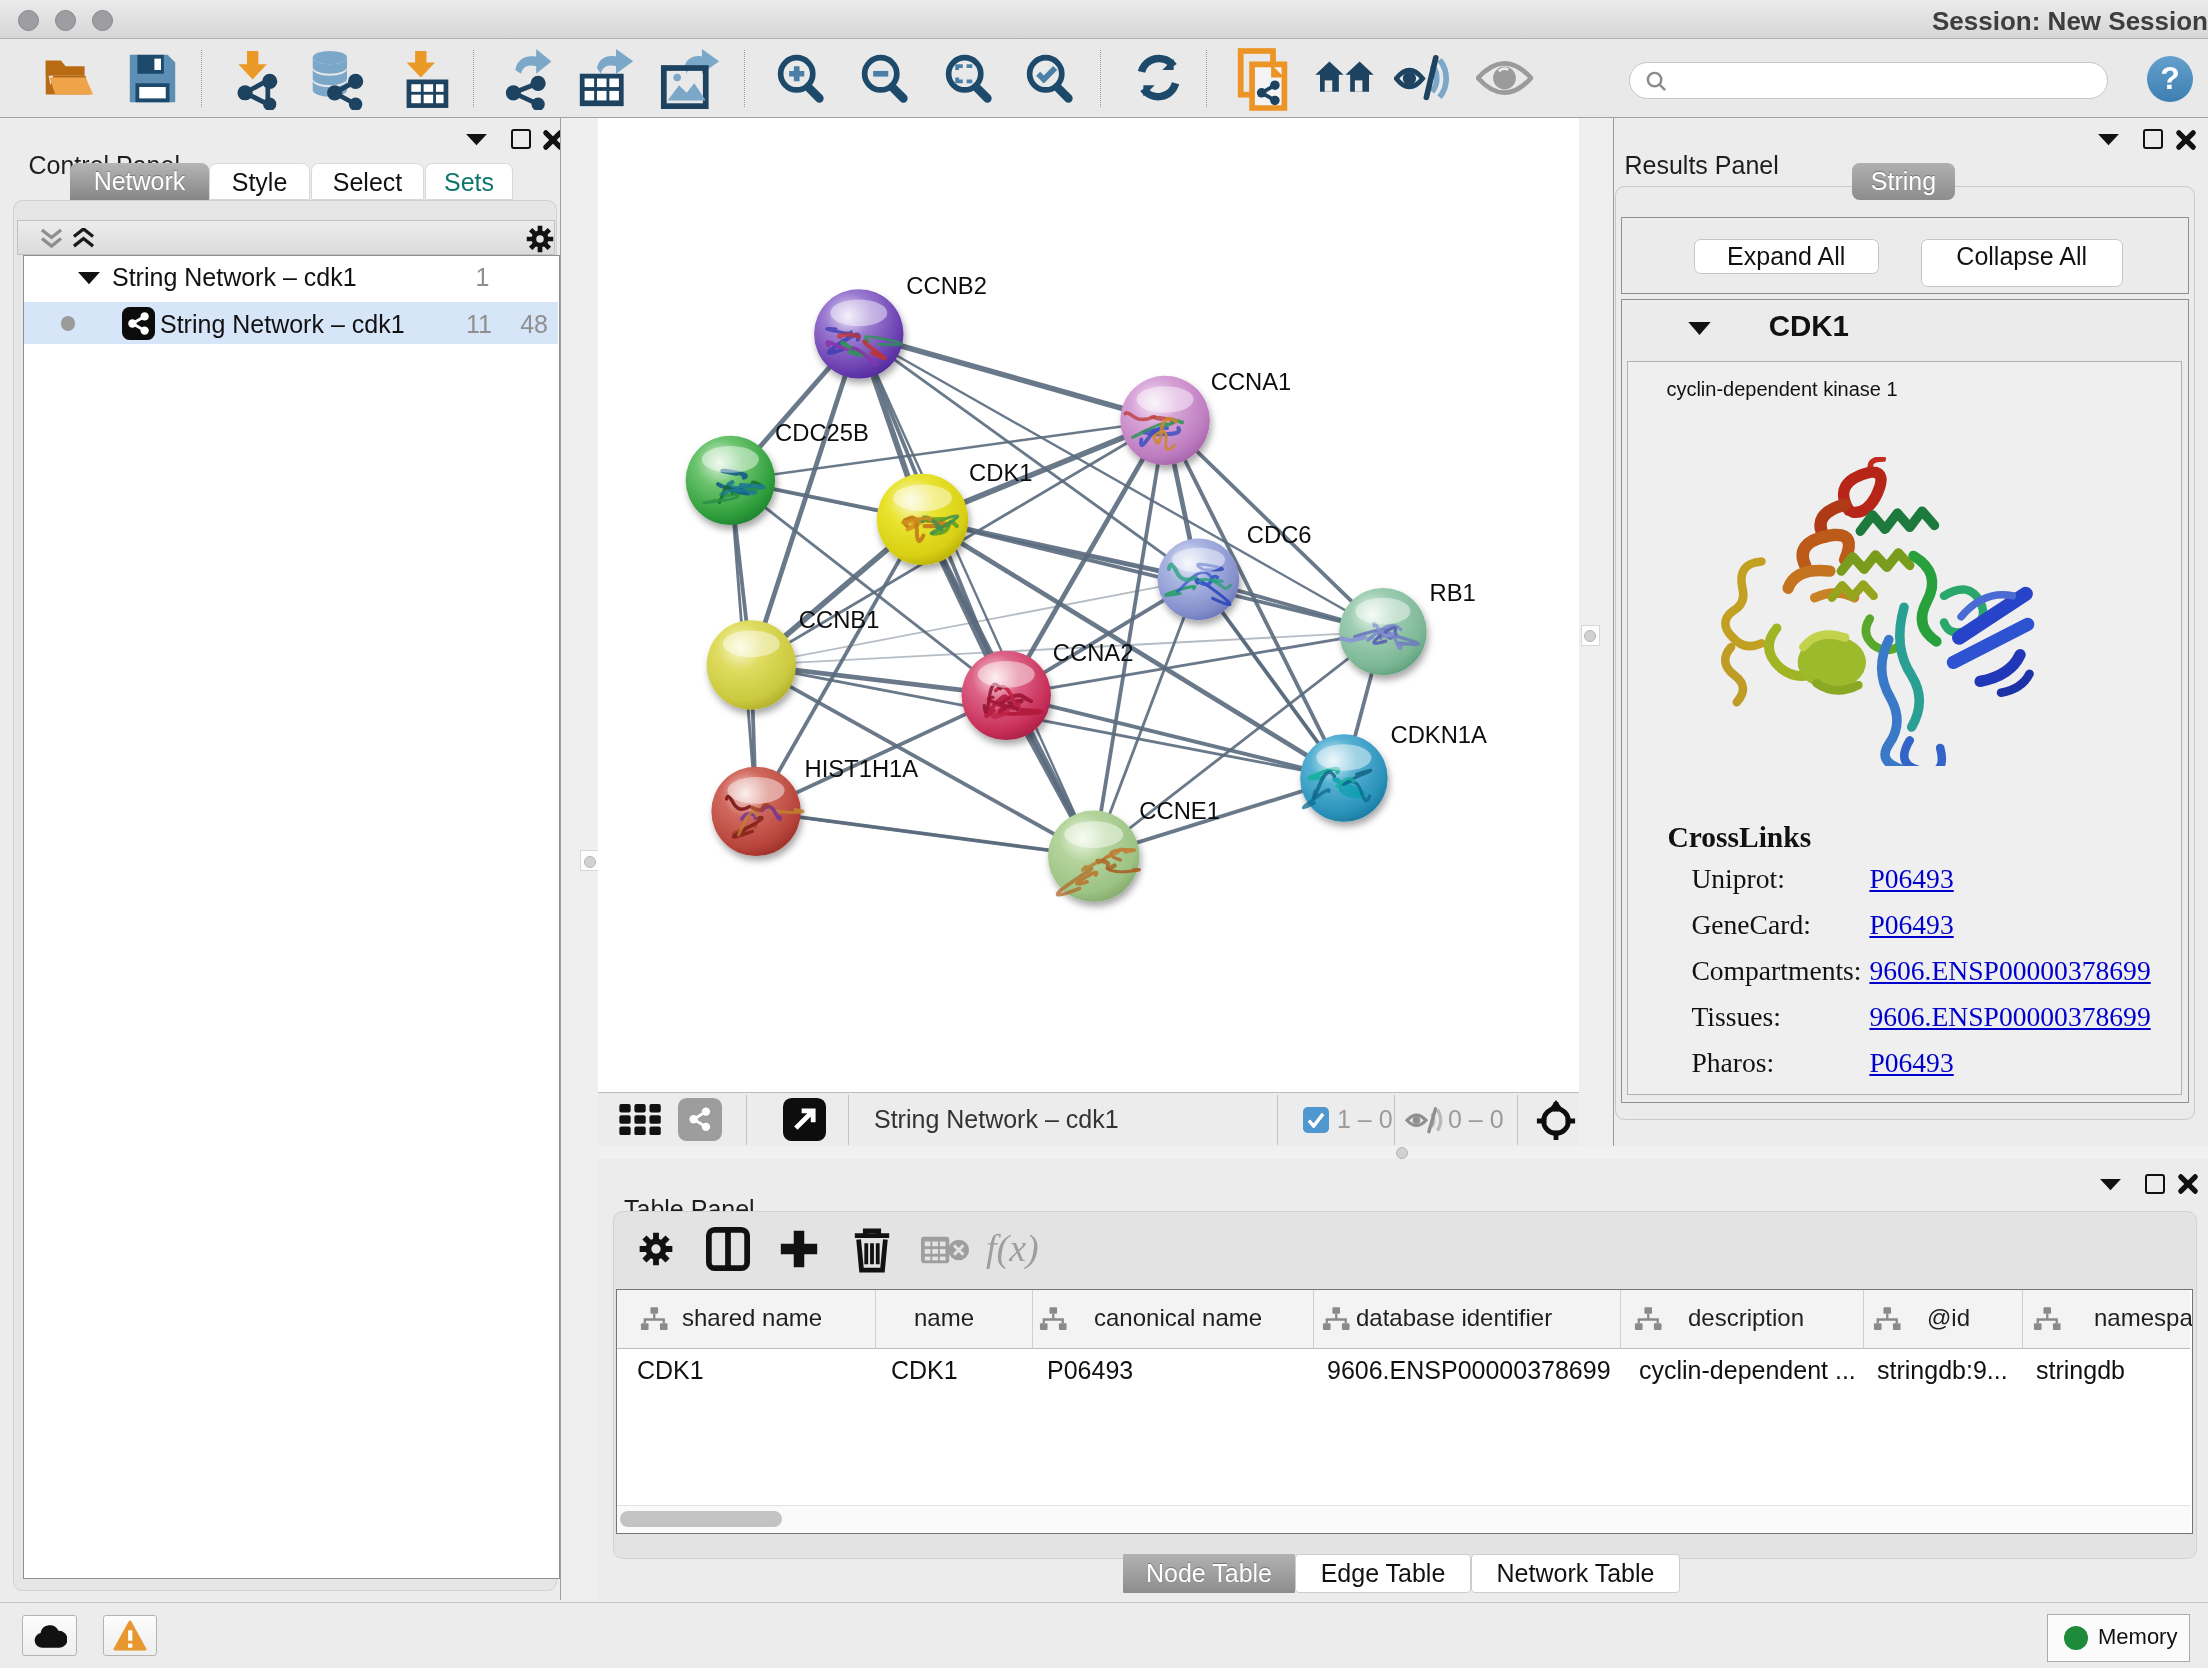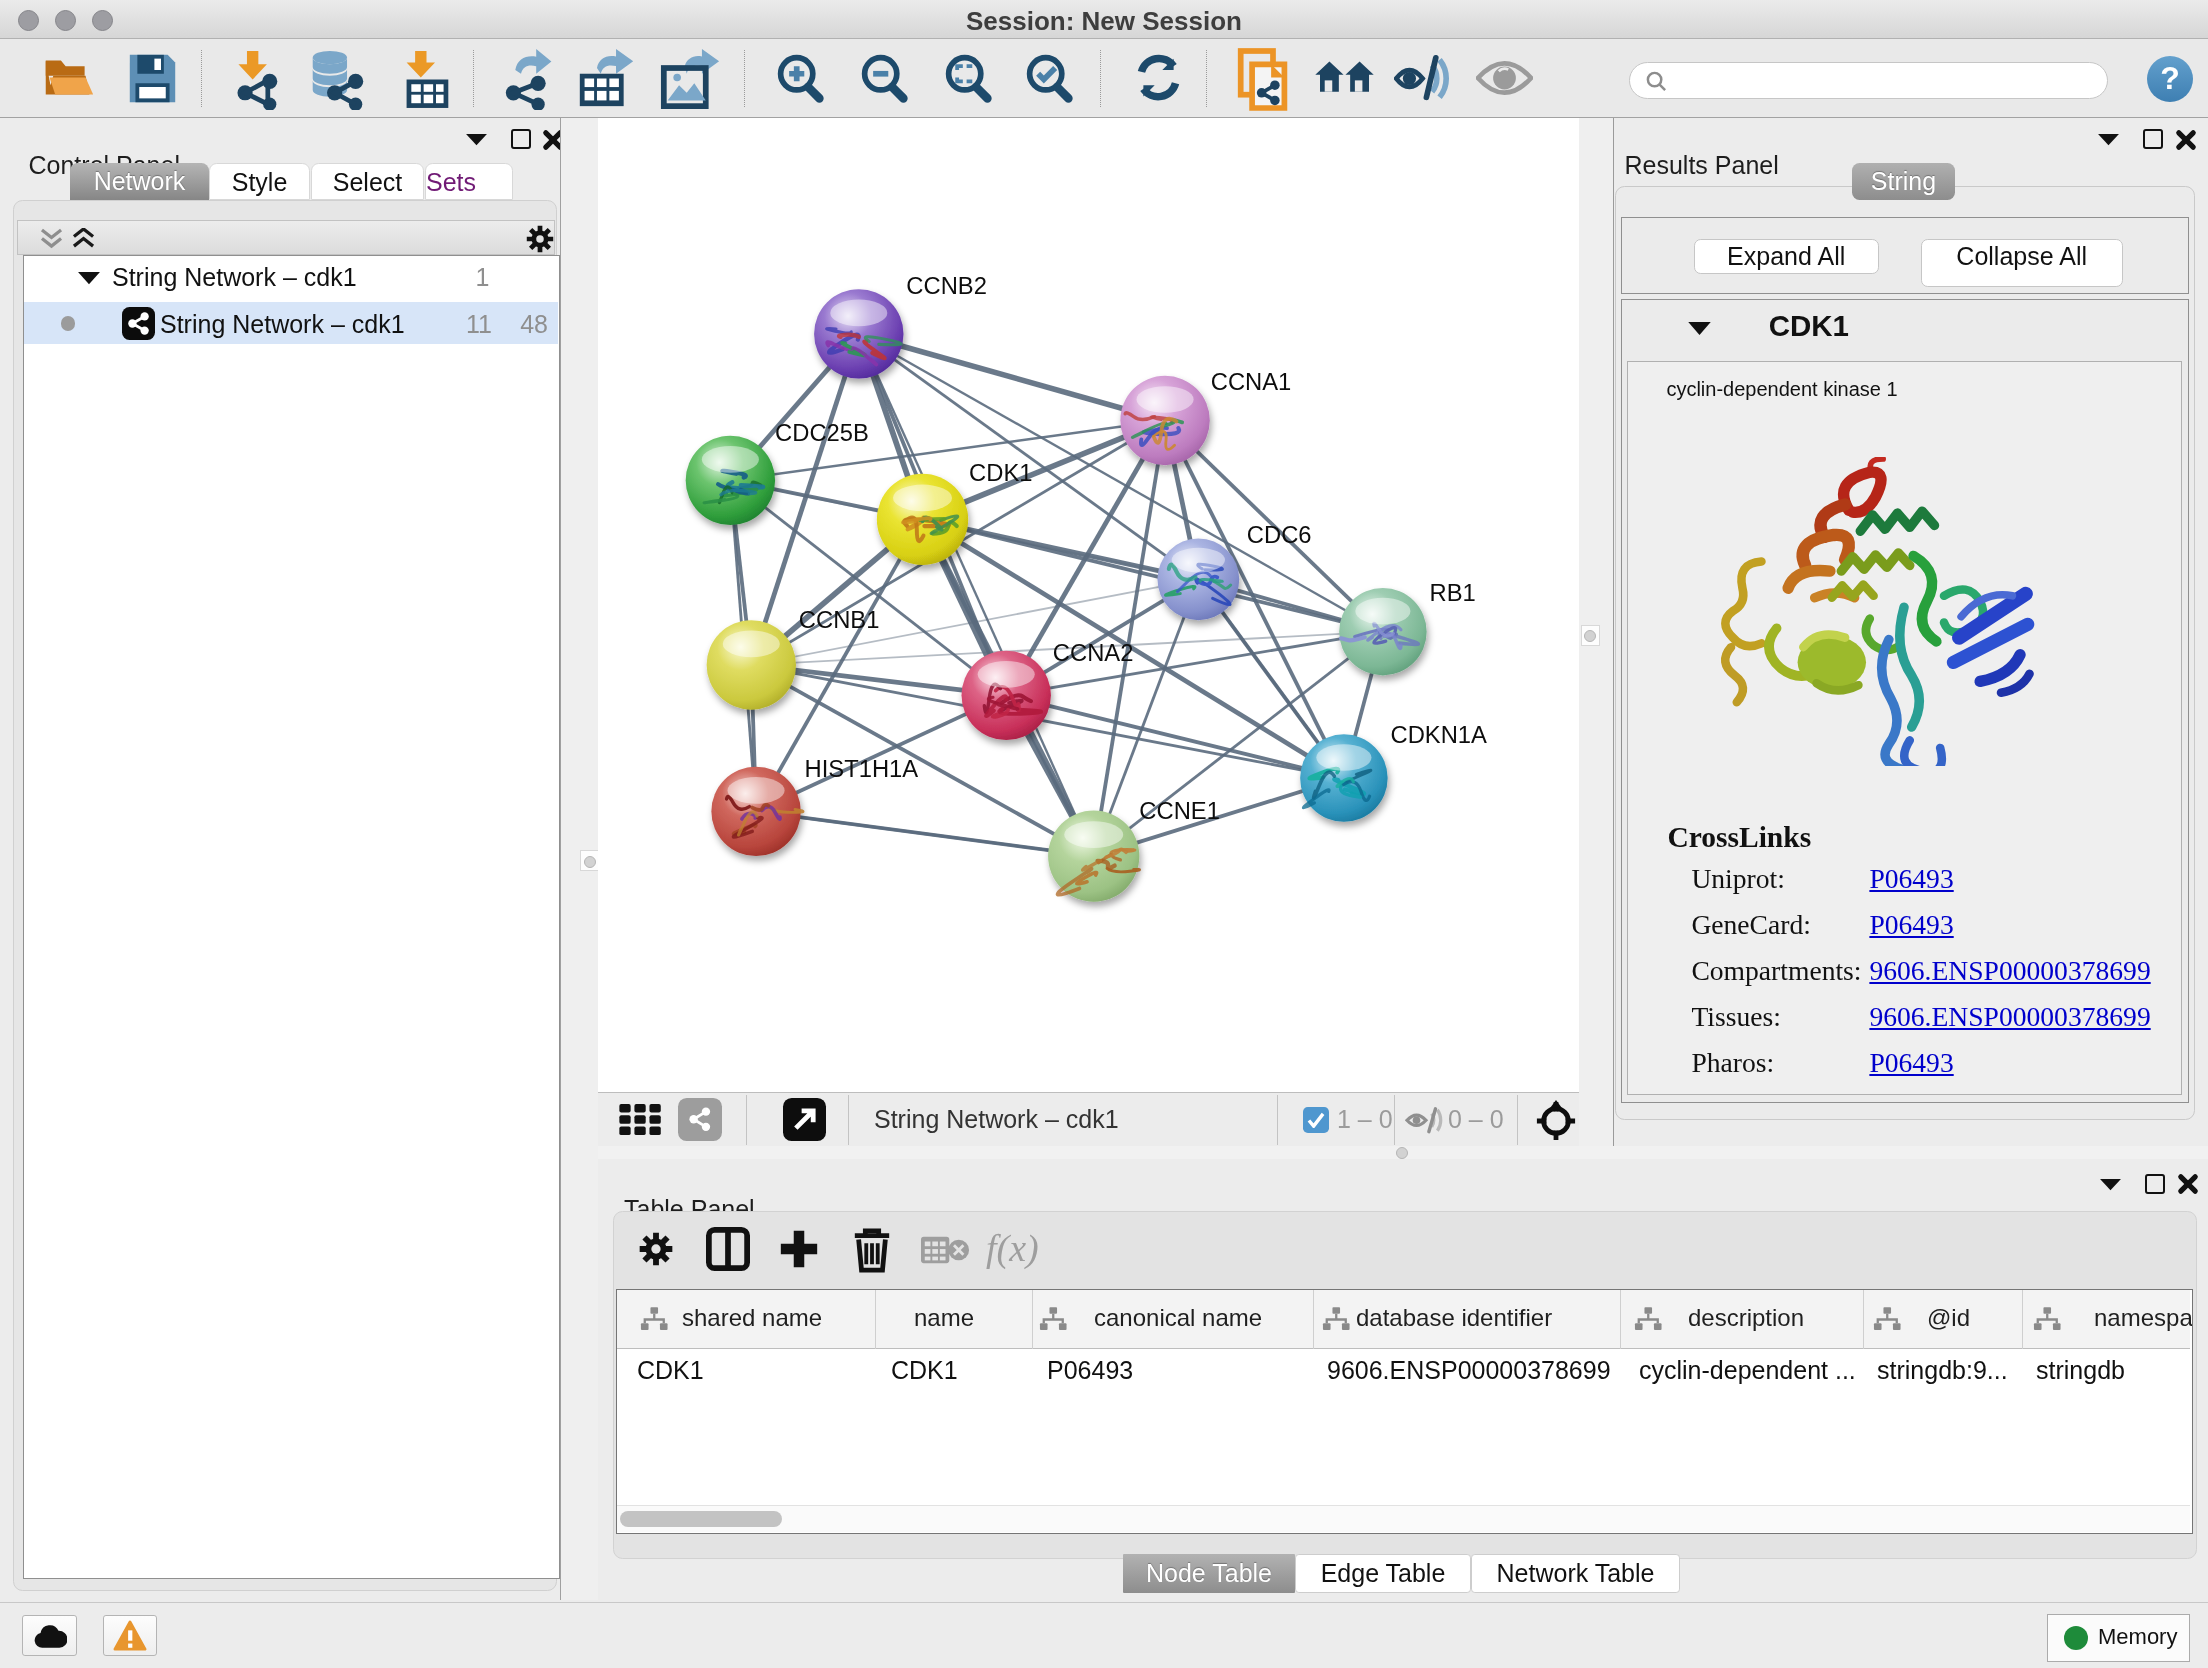--- a/index.html
+++ b/index.html
@@ -12,21 +12,21 @@
   .serif { font-family:"Times New Roman","Liberation Serif",serif; }
 </style>
 </head>
 <body>
 <div id="page-data" class="abs" style="left:0;top:0;width:2208px;height:1668px;">
 
   <div class="abs" style="left:0;top:0;width:2208px;height:39px;background:linear-gradient(#ebebeb,#d6d6d6);border-bottom:1px solid #b1b1b1;">
     <div class="abs" style="left:18px;top:9.5px;width:21px;height:21px;border-radius:50%;background:#9d9da2;border:1px solid #85858a;"></div>
     <div class="abs" style="left:55px;top:9.5px;width:21px;height:21px;border-radius:50%;background:#9d9da2;border:1px solid #85858a;"></div>
     <div class="abs" style="left:92px;top:9.5px;width:21px;height:21px;border-radius:50%;background:#9d9da2;border:1px solid #85858a;"></div>
-    <div class="abs" style="left:0;top:5.7px;width:2208px;text-align:center;font-size:26px;font-weight:bold;color:#3e3e3e;">Session: New Session</div>
+    <div class="abs" style="left:0;top:5.7px;width:2208px;text-align:right;font-size:26px;font-weight:bold;color:#3e3e3e;">Session: New Session</div>
   </div>
 
   <div class="abs" style="left:0;top:39px;width:2208px;height:79px;background:#e9e9e9;border-bottom:1px solid #a2a2a2;">
     
     <div class="abs" style="left:201px;top:11.4px;height:57px;border-left:1.9px dotted #9a9a9a;"></div>
     <div class="abs" style="left:473px;top:11.4px;height:57px;border-left:1.9px dotted #9a9a9a;"></div>
     <div class="abs" style="left:744px;top:11.4px;height:57px;border-left:1.9px dotted #9a9a9a;"></div>
     <div class="abs" style="left:1100px;top:11.4px;height:57px;border-left:1.9px dotted #9a9a9a;"></div>
     <div class="abs" style="left:1206px;top:11.4px;height:57px;border-left:1.9px dotted #9a9a9a;"></div>
     
@@ -182,21 +182,21 @@
       <div class="abs" style="left:511px;top:11.4px;width:20px;height:20px;border:2.9px solid #111;border-radius:2.9px;"></div>
       <svg class="abs" style="left:542px;top:10.5px;" width="22" height="22" viewBox="0 0 23 23">
           <path d="M4 4 L19 19 M19 4 L4 19" stroke="#111" stroke-width="5.5" stroke-linecap="round"></path>
         </svg>
     </div>
 
     <div class="abs" style="left:0;top:45px;width:560px;height:37px;font-size:25px;">
       <div class="abs" style="left:70px;top:0;width:139px;height:37px;background:linear-gradient(#b5b5b5,#868686);border-radius:7.6px 7.6px 0 0;color:#fff;text-align:center;line-height:37px;text-shadow:0 -1px 1px rgba(0,0,0,.3);">Network</div>
       <div class="abs" style="left:209px;top:0;width:101px;height:37px;background:#fff;border:1px solid #d8d8d8;border-radius:7.6px 7.6px 0 0;color:#111;text-align:center;line-height:36px;">Style</div>
       <div class="abs" style="left:311px;top:0;width:113px;height:37px;background:#fff;border:1px solid #d8d8d8;border-radius:7.6px 7.6px 0 0;color:#111;text-align:center;line-height:36px;">Select</div>
-      <div class="abs" style="left:425px;top:0;width:88px;height:37px;background:#fff;border:1px solid #d8d8d8;border-radius:7.6px 7.6px 0 0;color:#701a75;line-height:36px;">Sets</div>
+      <div class="abs" style="left:425px;top:0;width:88px;height:37px;background:#fff;border:1px solid #d8d8d8;border-radius:7.6px 7.6px 0 0;color:#0f766e;text-align:center;line-height:36px;">Sets</div>
     </div>
 
     <div class="abs" style="left:13.3px;top:82px;width:544px;height:1391px;background:#e6e6e6;border:1px solid #d0d0d0;border-radius:9.5px;"></div>
 
     <div class="abs" style="left:17px;top:102px;width:538px;height:35px;background:linear-gradient(#ececec,#dcdcdc);border:1px solid #c2c2c2;">
       <svg class="abs" style="left:21px;top:6.7px;" width="25" height="21" viewBox="0 0 26 22">
           <path d="M3 2 l10 8 10 -8 M3 11 l10 8 10 -8" stroke="#8e8e8e" stroke-width="3.4" fill="none"></path>
         </svg>
       <svg class="abs" style="left:53px;top:6.7px;" width="25" height="21" viewBox="0 0 26 22">
           <path d="M3 9 L13 1 l10 8 M3 19 l10 -8 10 8" stroke="#1a1a1a" stroke-width="3.4" fill="none"></path>

